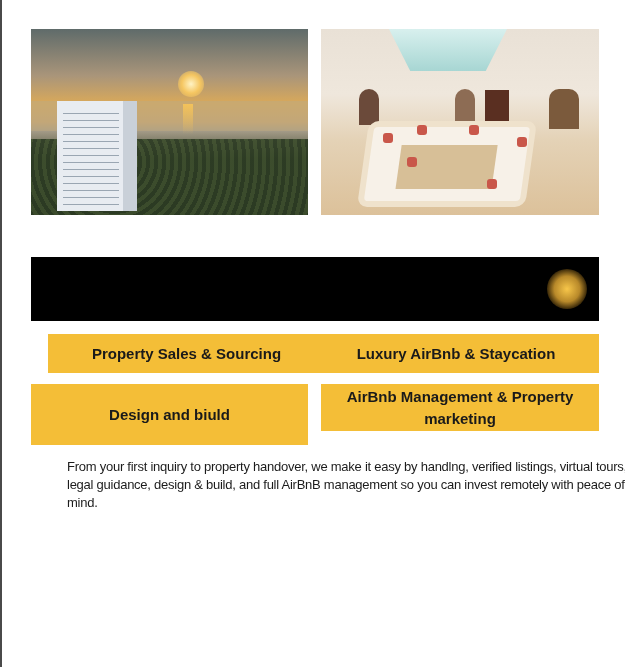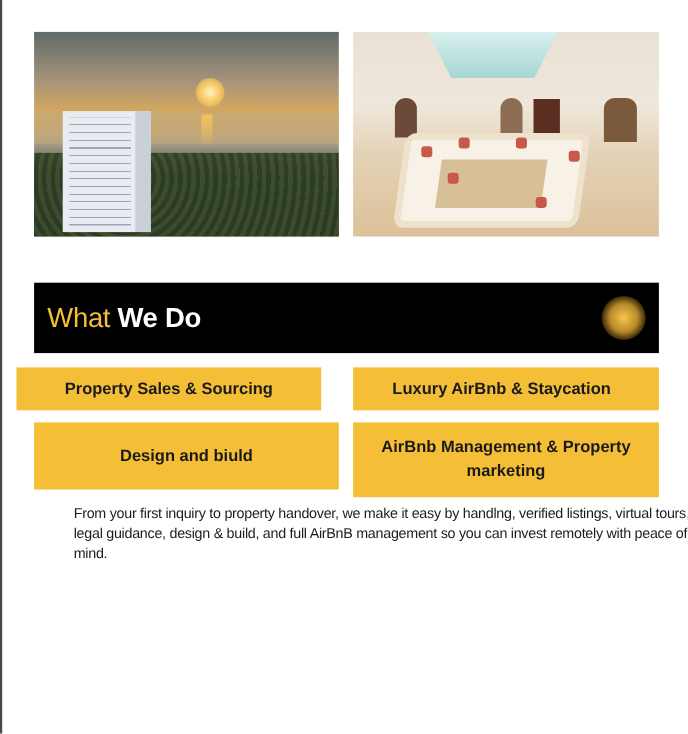--- a/index.html
+++ b/index.html
@@ -38,24 +38,24 @@
     }
     .what-title { font-size: 25px; letter-spacing: -0.3px; }
     .what-title .w1 { color: #F4BE37; font-weight: normal; }
     .what-title .w2 { color: #ffffff; font-weight: bold; }
     .glow { position: absolute; right: 12px; top: 12px; width: 40px; height: 40px; border-radius: 50%;
       background: radial-gradient(circle, #f7c64a 0%, #b8892a 45%, rgba(60,40,5,0.6) 75%, rgba(0,0,0,0) 100%); }
     .svc {
       position: absolute; background: #F4BE37; display: flex; align-items: center; justify-content: center;
       text-align: center; font-weight: bold; font-size: 15px; color: #1a1a1a; line-height: 22px; box-sizing: border-box; padding: 0 20px;
     }
-    .svc-1 { left: 15px; top: 334px; width: 277px; height: 39px; }
+    .svc-1 { left: 48px; top: 334px; width: 277px; height: 39px; }
     .svc-2 { left: 321px; top: 334px; width: 278px; height: 39px; padding-left: 12px; }
     .svc-3 { left: 31px; top: 384px; width: 277px; height: 61px; }
-    .svc-4 { left: 321px; top: 384px; width: 278px; height: 68px; }
+    .svc-4 { left: 321px; top: 384px; width: 278px; height: 47px; }
     .body-text { position: absolute; left: 31px; top: 458px; width: 572px; font-size: 13px; line-height: 18px; color: #1c1c1c; letter-spacing: -0.25px; margin-left: 36px; }
     .body-text p { margin: 0 0 10px 0; }
   </style>
 </head>
 <body>
 
 <div class="left-border"></div>
 
 <div class="img img-beach">
   <div class="sea"></div>
@@ -76,24 +76,20 @@
   </div>
   <div class="pillow" style="left:62px; top:104px;"></div>
   <div class="pillow" style="left:96px; top:96px;"></div>
   <div class="pillow" style="left:148px; top:96px;"></div>
   <div class="pillow" style="left:196px; top:108px;"></div>
   <div class="pillow" style="left:86px; top:128px;"></div>
   <div class="pillow" style="left:166px; top:150px;"></div>
 </div>
 
 <div class="what-header">
-  <div class="what-title">
-    <span class="w1">What</span>
-    <span class="w2">We Do</span>
-  </div>
   <div class="glow"></div>
 </div>
 
 <div class="svc svc-1">
   <span>Property Sales &amp; Sourcing</span>
 </div>
 <div class="svc svc-2">
   <span>Luxury AirBnb &amp; Staycation</span>
 </div>
 <div class="svc svc-3">

